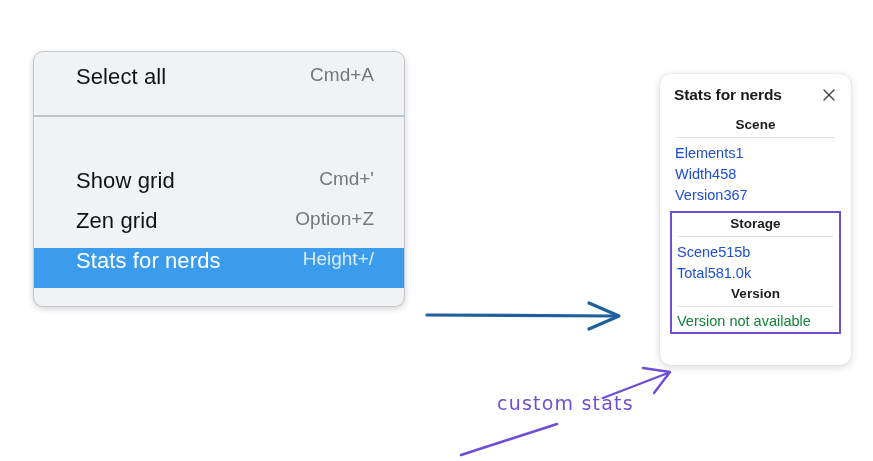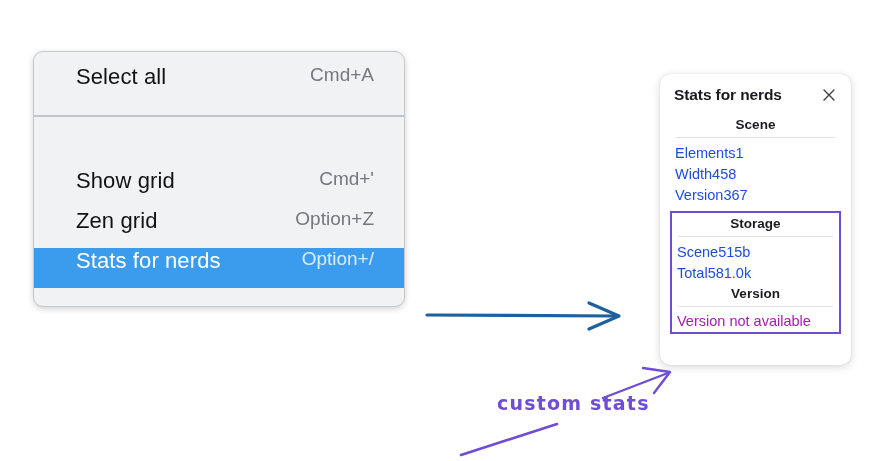--- a/index.html
+++ b/index.html
@@ -129,39 +129,39 @@
   .stat-row .v { white-space: nowrap; }
 
   .custom-box {
     border: 2px solid #6f4dd4;
     margin: 6px -4px 15px -4px;
     padding: 0 4px 3px 4px;
     box-sizing: border-box;
   }
   .version-line {
     font-size: 14.5px;
-    color: #a21caf;
+    color: #15803d;
     padding: 2px 1px 0 1px;
     white-space: nowrap;
   }
 
   
   #annotations {
     position: absolute;
     left: 0; top: 0;
     width: 873px; height: 461px;
     pointer-events: none;
   }
   #annotation-label {
     position: absolute;
     left: 497px;
     top: 392px;
     font-family: "DejaVu Sans", sans-serif;
     font-size: 19px;
-    font-weight: bold;
+    font-weight: normal;
     color: #6f4dd4;
     letter-spacing: 1.2px;
     white-space: nowrap;
   }
 </style>
 </head>
 <body>
 
 <div id="context-menu">
 
@@ -176,21 +176,21 @@
     <div class="menu-item">
       <span class="label">Show grid</span>
       <span class="shortcut">Cmd+'</span>
     </div>
     <div class="menu-item">
       <span class="label">Zen grid</span>
       <span class="shortcut">Option+Z</span>
     </div>
     <div class="menu-item selected">
       <span class="label">Stats for nerds</span>
-      <span class="shortcut">Option+/</span>
+      <span class="shortcut">Height+/</span>
     </div>
     <div class="menu-footer"></div>
   </div>
 
 </div>
 
 <div id="stats-panel">
 
   <div class="stats-titlebar">
     <span class="stats-title">Stats for nerds</span>

